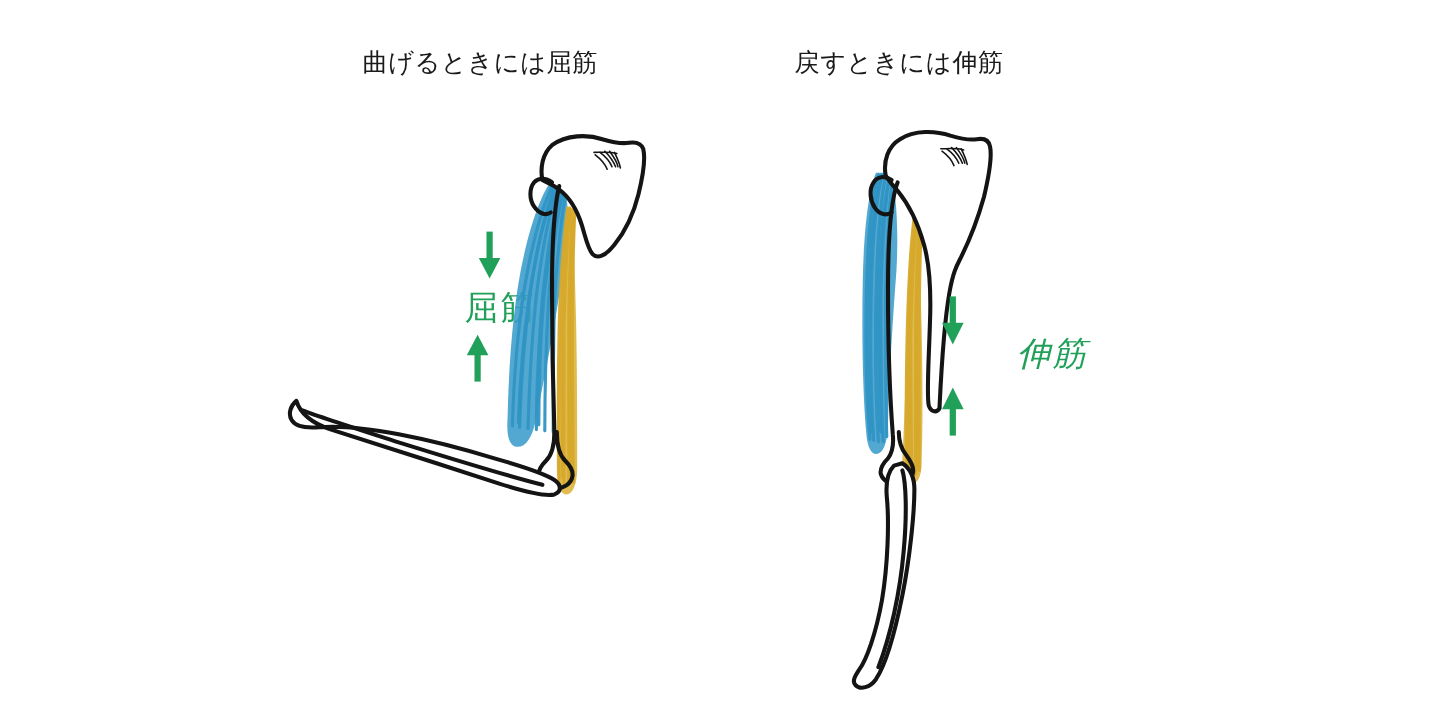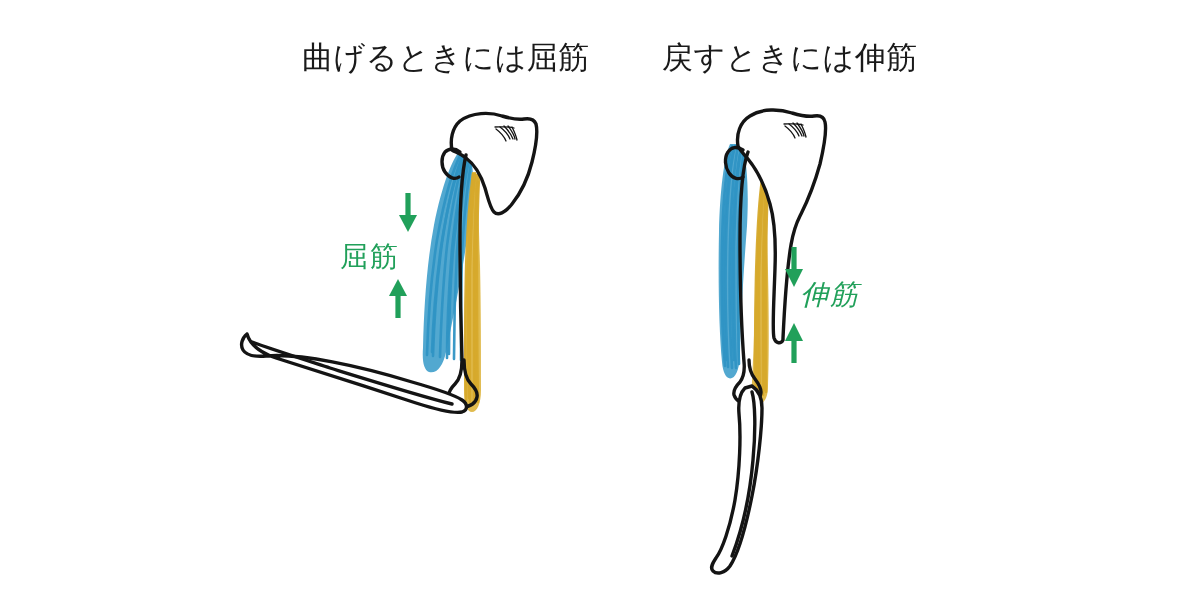--- a/index.html
+++ b/index.html
@@ -10,38 +10,39 @@
   #page {
     position: relative;
     width: 1200px;
     height: 600px;
     background: #ffffff;
     overflow: hidden;
     font-family: "DejaVu Sans", "Liberation Sans", sans-serif;
   }
   .panel-title {
     position: absolute;
-    font-size: 31px;
+    font-size: 21px;
     line-height: 1;
     color: #1a1a1a;
     letter-spacing: 0.5px;
     white-space: nowrap;
     font-family: "DejaVu Sans", "Liberation Sans", sans-serif;
   }
   #title-left  { left: 302px; top: 42px; }
   #title-right { left: 662px; top: 42px; text-align: center; }
 
   .muscle-label {
     position: absolute;
     font-size: 28px;
     line-height: 1;
     white-space: nowrap;
     color: #21a05a;
     letter-spacing: 2px;
     font-family: "DejaVu Sans", "Liberation Sans", sans-serif;
+    margin-left: 47px;
   }
   #label-flexor   { left: 340px; top: 243px; }
   #label-extensor { left: 800px; top: 281px; font-style: italic; }
 
   svg.art {
     position: absolute;
     left: 0;
     top: 0;
     width: 1200px;
     height: 600px;

